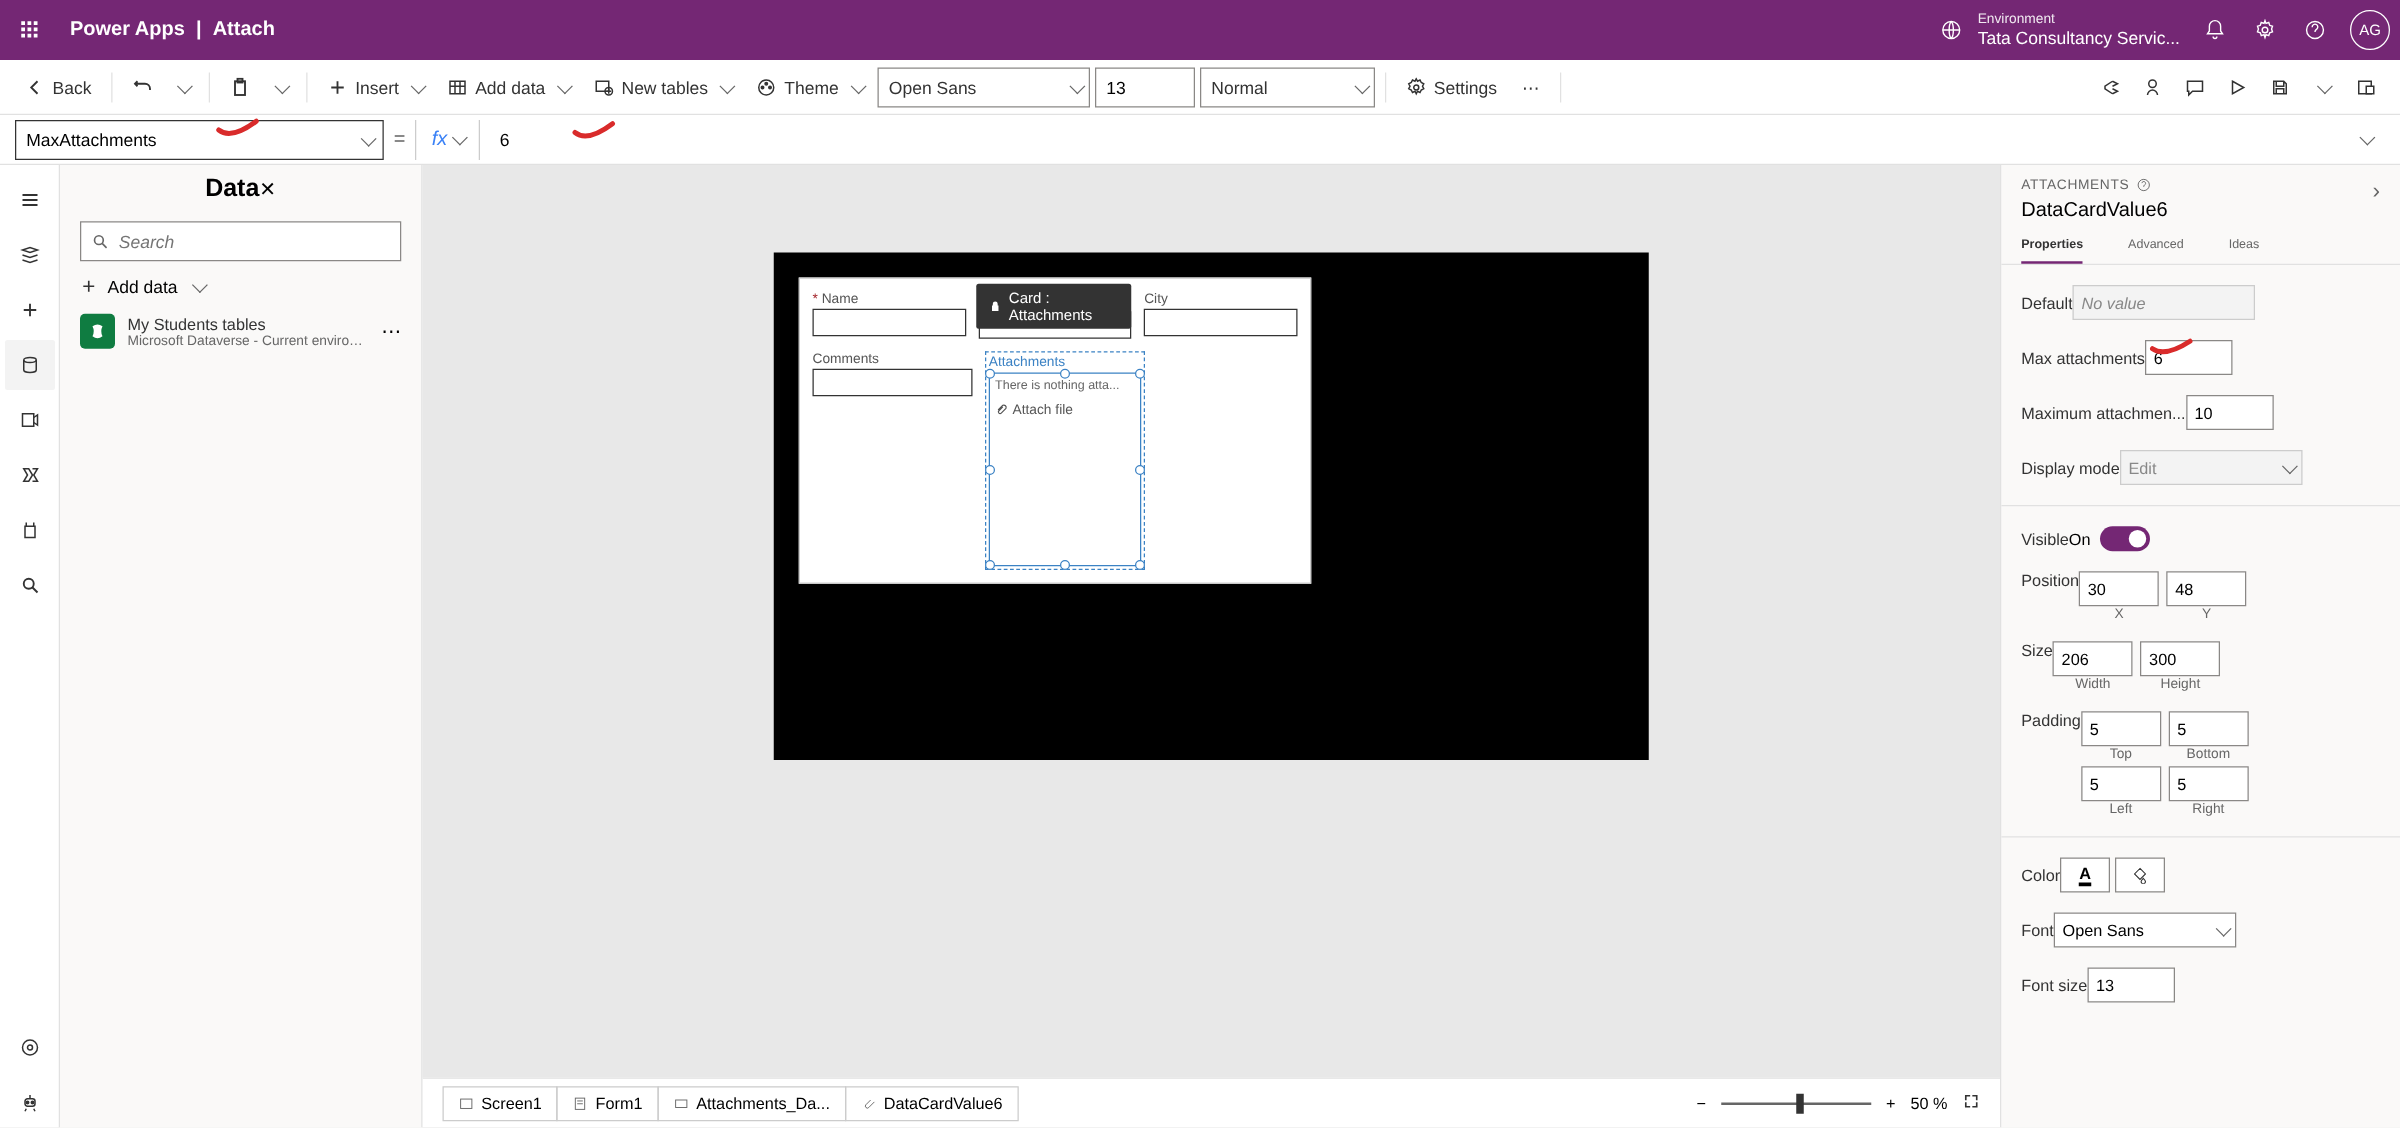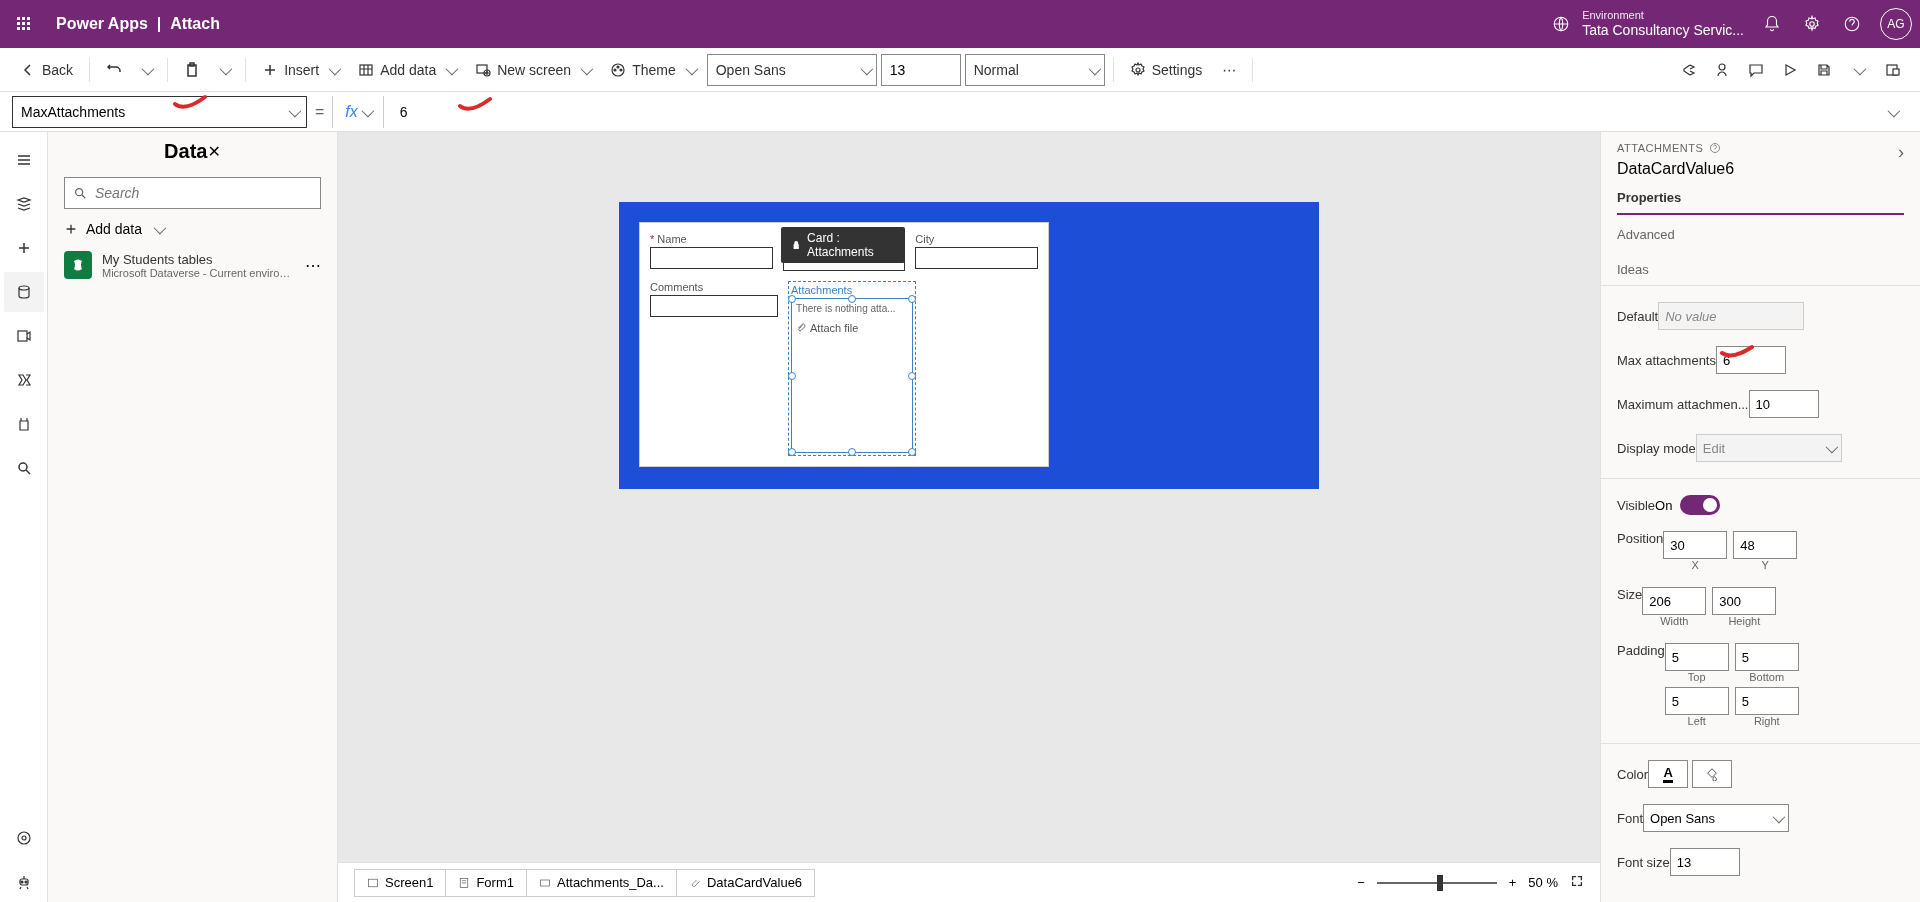--- a/index.html
+++ b/index.html
@@ -54,21 +54,21 @@
 .data-panel .dp-add { display: flex; align-items: center; gap: 8px; padding: 6px 16px; cursor: pointer; font-size: 14px; }
 .data-panel .dp-item { display: flex; align-items: center; gap: 10px; padding: 8px 16px; cursor: pointer; }
 .data-panel .dp-icon { width: 28px; height: 28px; background: #0f7c41; border-radius: 4px; display: flex; align-items: center; justify-content: center; color: #fff; }
 .data-panel .dp-text { flex: 1; overflow: hidden; }
 .data-panel .dp-name { font-size: 13px; color: #333; }
 .data-panel .dp-sub { font-size: 11px; color: #666; white-space: nowrap; overflow: hidden; text-overflow: ellipsis; }
 
 
 .canvas-area { flex: 1; background: #e8e8e8; position: relative; overflow: hidden; display: flex; flex-direction: column; }
 .canvas-stage { flex: 1; display: flex; align-items: flex-start; justify-content: center; padding-top: 70px; }
-.app-canvas { width: 700px; height: 287px; background: #1d4ed8; position: relative; }
+.app-canvas { width: 700px; height: 406px; background: #000000; position: relative; }
 .form { position: absolute; left: 20px; top: 20px; width: 410px; border: 1px solid #ccc; background: #fff; padding: 10px; }
 .form-row { display: flex; gap: 10px; }
 .form-field { flex: 1; position: relative; }
 .form-field .lbl { font-size: 11px; color: #555; display: block; margin-bottom: 2px; }
 .form-field .lbl .req { color: #a4262c; }
 .form-field .inp { width: 100%; height: 22px; border: 1px solid #333; }
 .form-field.comments { width: 33%; flex: none; }
 .attach-card { position: relative; border: 1px dashed #3b82c4; padding: 2px; margin-left: 0px; }
 .attach-box { border: 1px solid #3b82c4; height: 155px; padding: 4px; font-size: 11px; color: #555; position: relative; }
 .attach-box .no-att { font-size: 10px; color: #666; }
@@ -81,21 +81,21 @@
 .breadcrumb-bar .crumb { display: flex; align-items: center; gap: 6px; padding: 0 12px; height: 28px; border: 1px solid #ccc; cursor: pointer; position: relative; margin-right: -1px; }
 .breadcrumb-bar .zoom { margin-left: auto; display: flex; align-items: center; gap: 12px; }
 .breadcrumb-bar .zoom .slider { width: 120px; height: 2px; background: #666; position: relative; }
 .breadcrumb-bar .zoom .slider .thumb { width: 6px; height: 16px; background: #333; position: absolute; top: -7px; left: 50%; }
 
 
 .props-panel { width: 320px; border-left: 1px solid #e1e1e1; background: #faf9f8; display: flex; flex-direction: column; overflow-y: auto; }
 .props-panel .pp-header { padding: 10px 16px 4px; }
 .props-panel .pp-type { font-size: 11px; color: #666; letter-spacing: 0.5px; display: flex; align-items: center; gap: 6px; }
 .props-panel .pp-name { font-size: 16px; margin-top: 6px; }
-.props-panel .pp-tabs { display: flex; gap: 12px; padding: 8px 16px 0; border-bottom: 1px solid #e1e1e1; font-size: 13px; flex-direction: column; }
+.props-panel .pp-tabs { display: flex; gap: 36px; padding: 8px 16px 0; border-bottom: 1px solid #e1e1e1; font-size: 10px; }
 .props-panel .pp-tab { padding-bottom: 8px; cursor: pointer; color: #666; }
 .props-panel .pp-tab.active { color: #333; font-weight: 600; border-bottom: 2px solid #742774; }
 .props-panel .pp-body { padding: 8px 16px; font-size: 13px; }
 .props-panel .pp-row { display: flex; align-items: center; padding: 8px 0; }
 .props-panel .pp-row .pp-label { color: #333; }
 .props-panel .pp-input { height: 28px; border: 1px solid #8a8886; padding: 0 6px; font-size: 13px; background: #fff; }
 .props-panel .pp-input.disabled { background: #f3f3f3; color: #888; border-color: #ccc; }
 .props-panel .pp-double { display: flex; gap: 6px; }
 .props-panel .pp-double .pp-input { width: 64px; }
 .props-panel .pp-sublabel { font-size: 11px; text-align: center; color: #666; }
@@ -205,21 +205,21 @@
       </svg>
     <span>Add data</span>
     <span class="chev-down" style="margin-left:4px"></span>
   </div>
   <div class="tb-btn">
     <svg class="icon-svg" viewBox="0 0 16 16" fill="none" stroke="#333" stroke-width="1.2">
         <rect x="2" y="3" width="10" height="8"></rect>
         <circle cx="12" cy="11" r="3"></circle>
         <path d="M12 9v4M10 11h4"></path>
       </svg>
-    <span>New screen</span>
+    <span>New tables</span>
     <span class="chev-down" style="margin-left:4px"></span>
   </div>
   <div class="tb-btn">
     <svg class="icon-svg" viewBox="0 0 16 16" fill="none" stroke="#333" stroke-width="1.2">
         <circle cx="8" cy="8" r="6"></circle>
         <circle cx="8" cy="5" r="1" fill="#333"></circle>
         <circle cx="11" cy="8" r="1" fill="#333"></circle>
         <circle cx="5" cy="8" r="1" fill="#333"></circle>
       </svg>
     <span>Theme</span>

